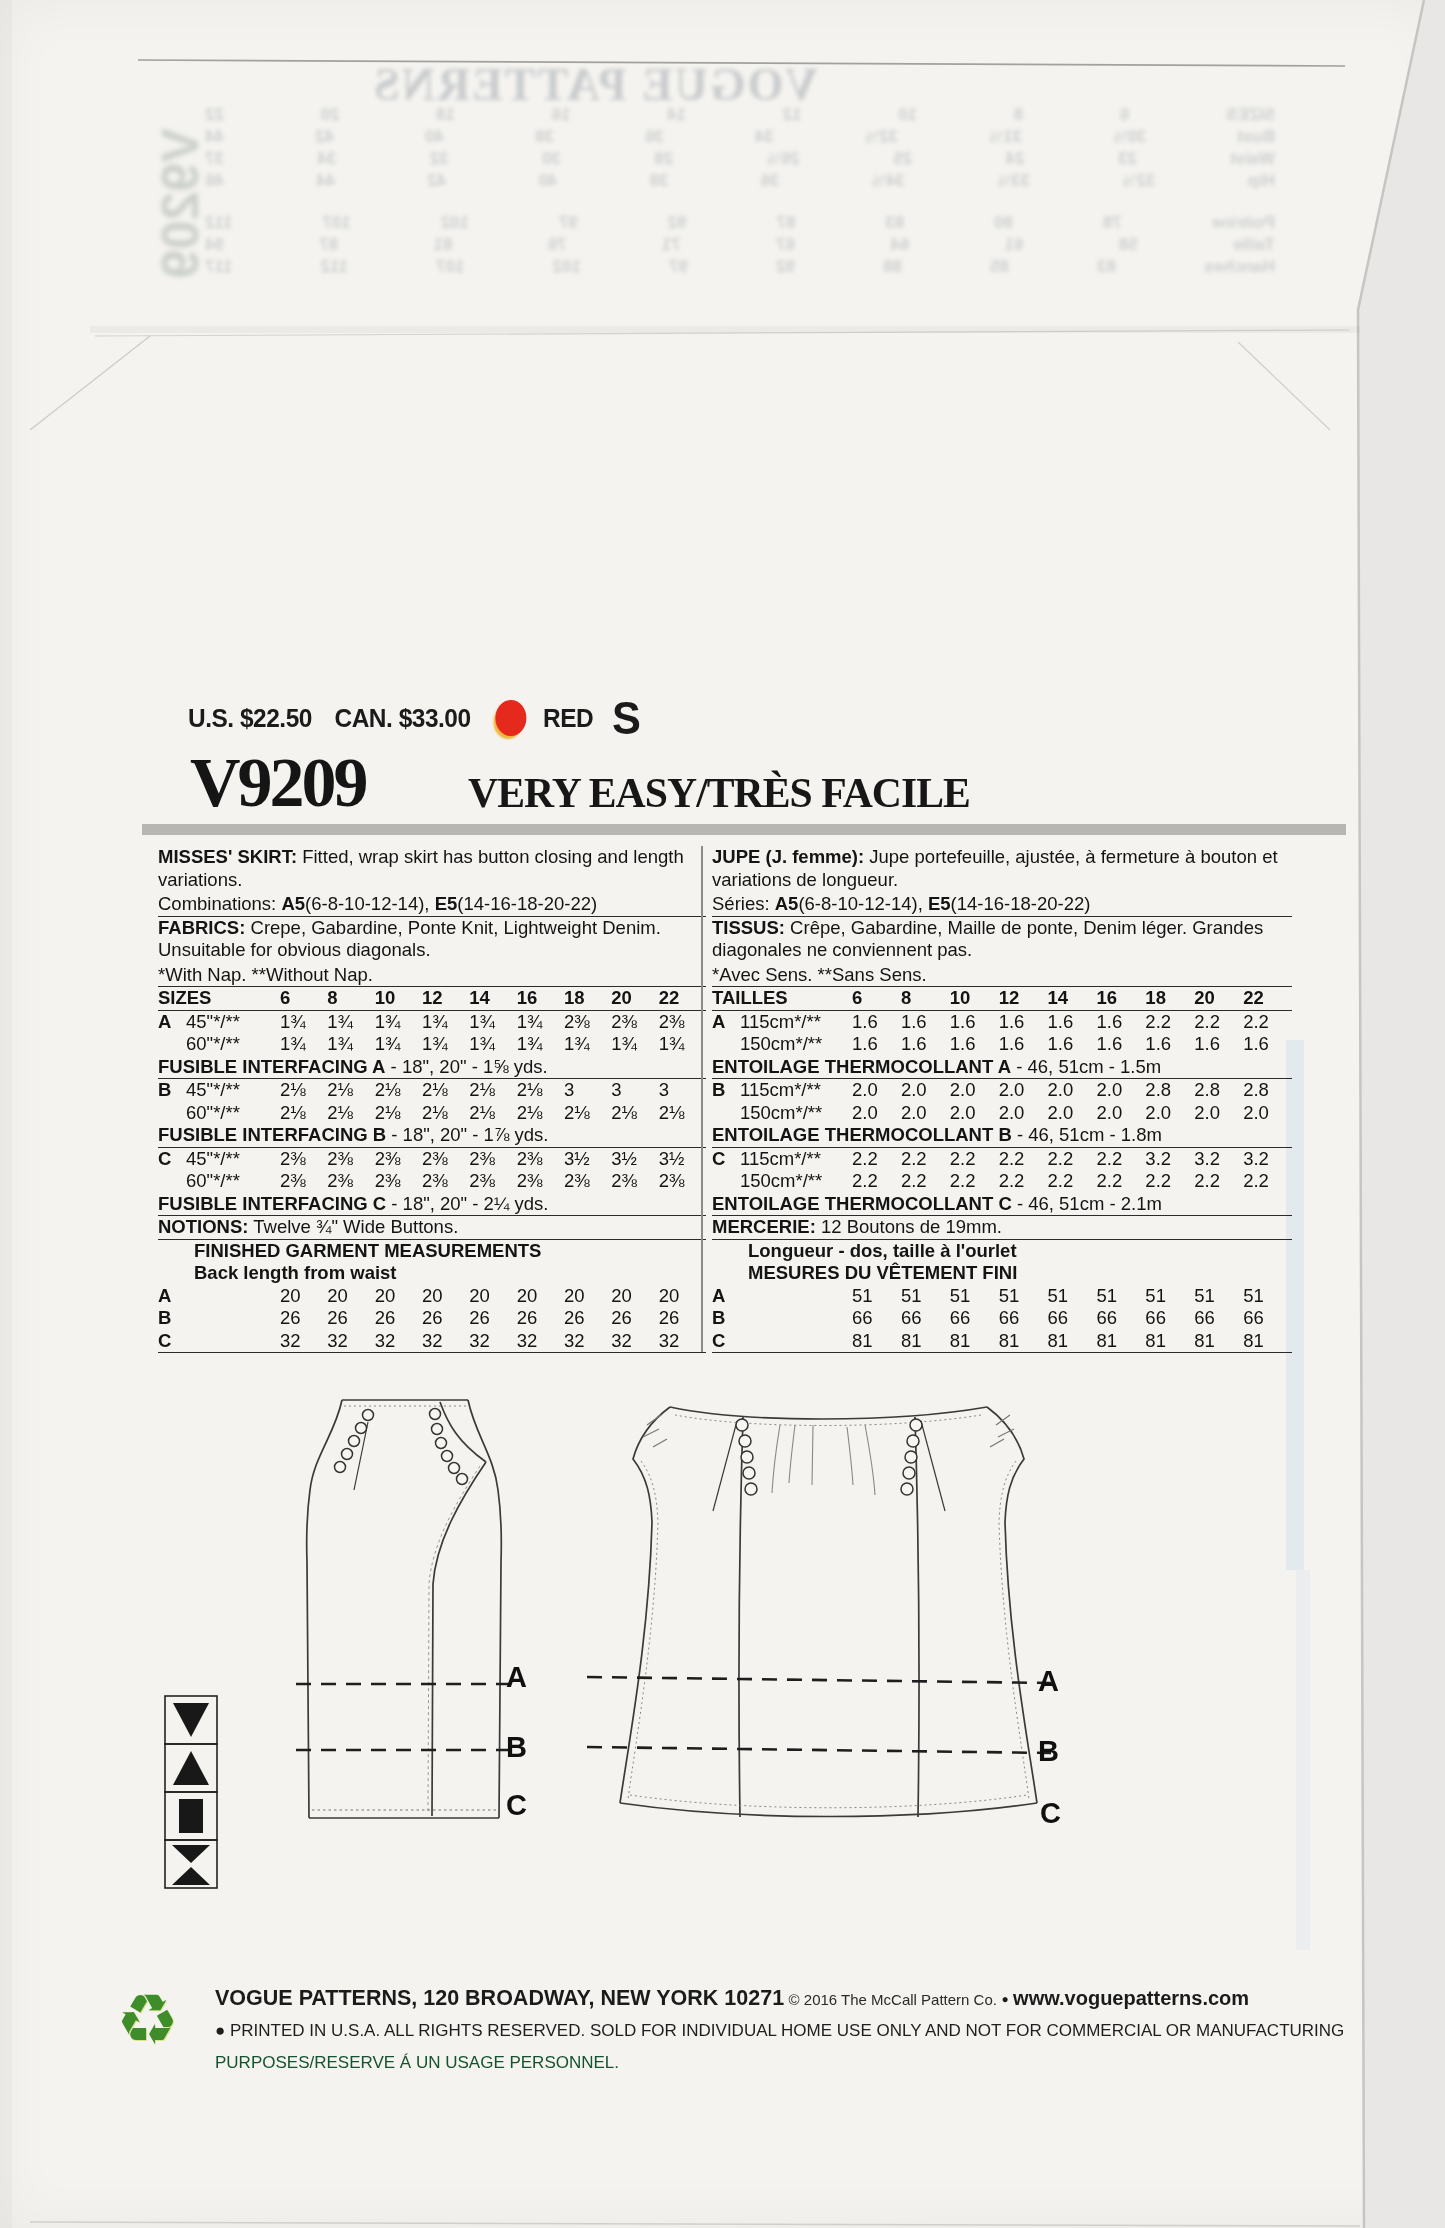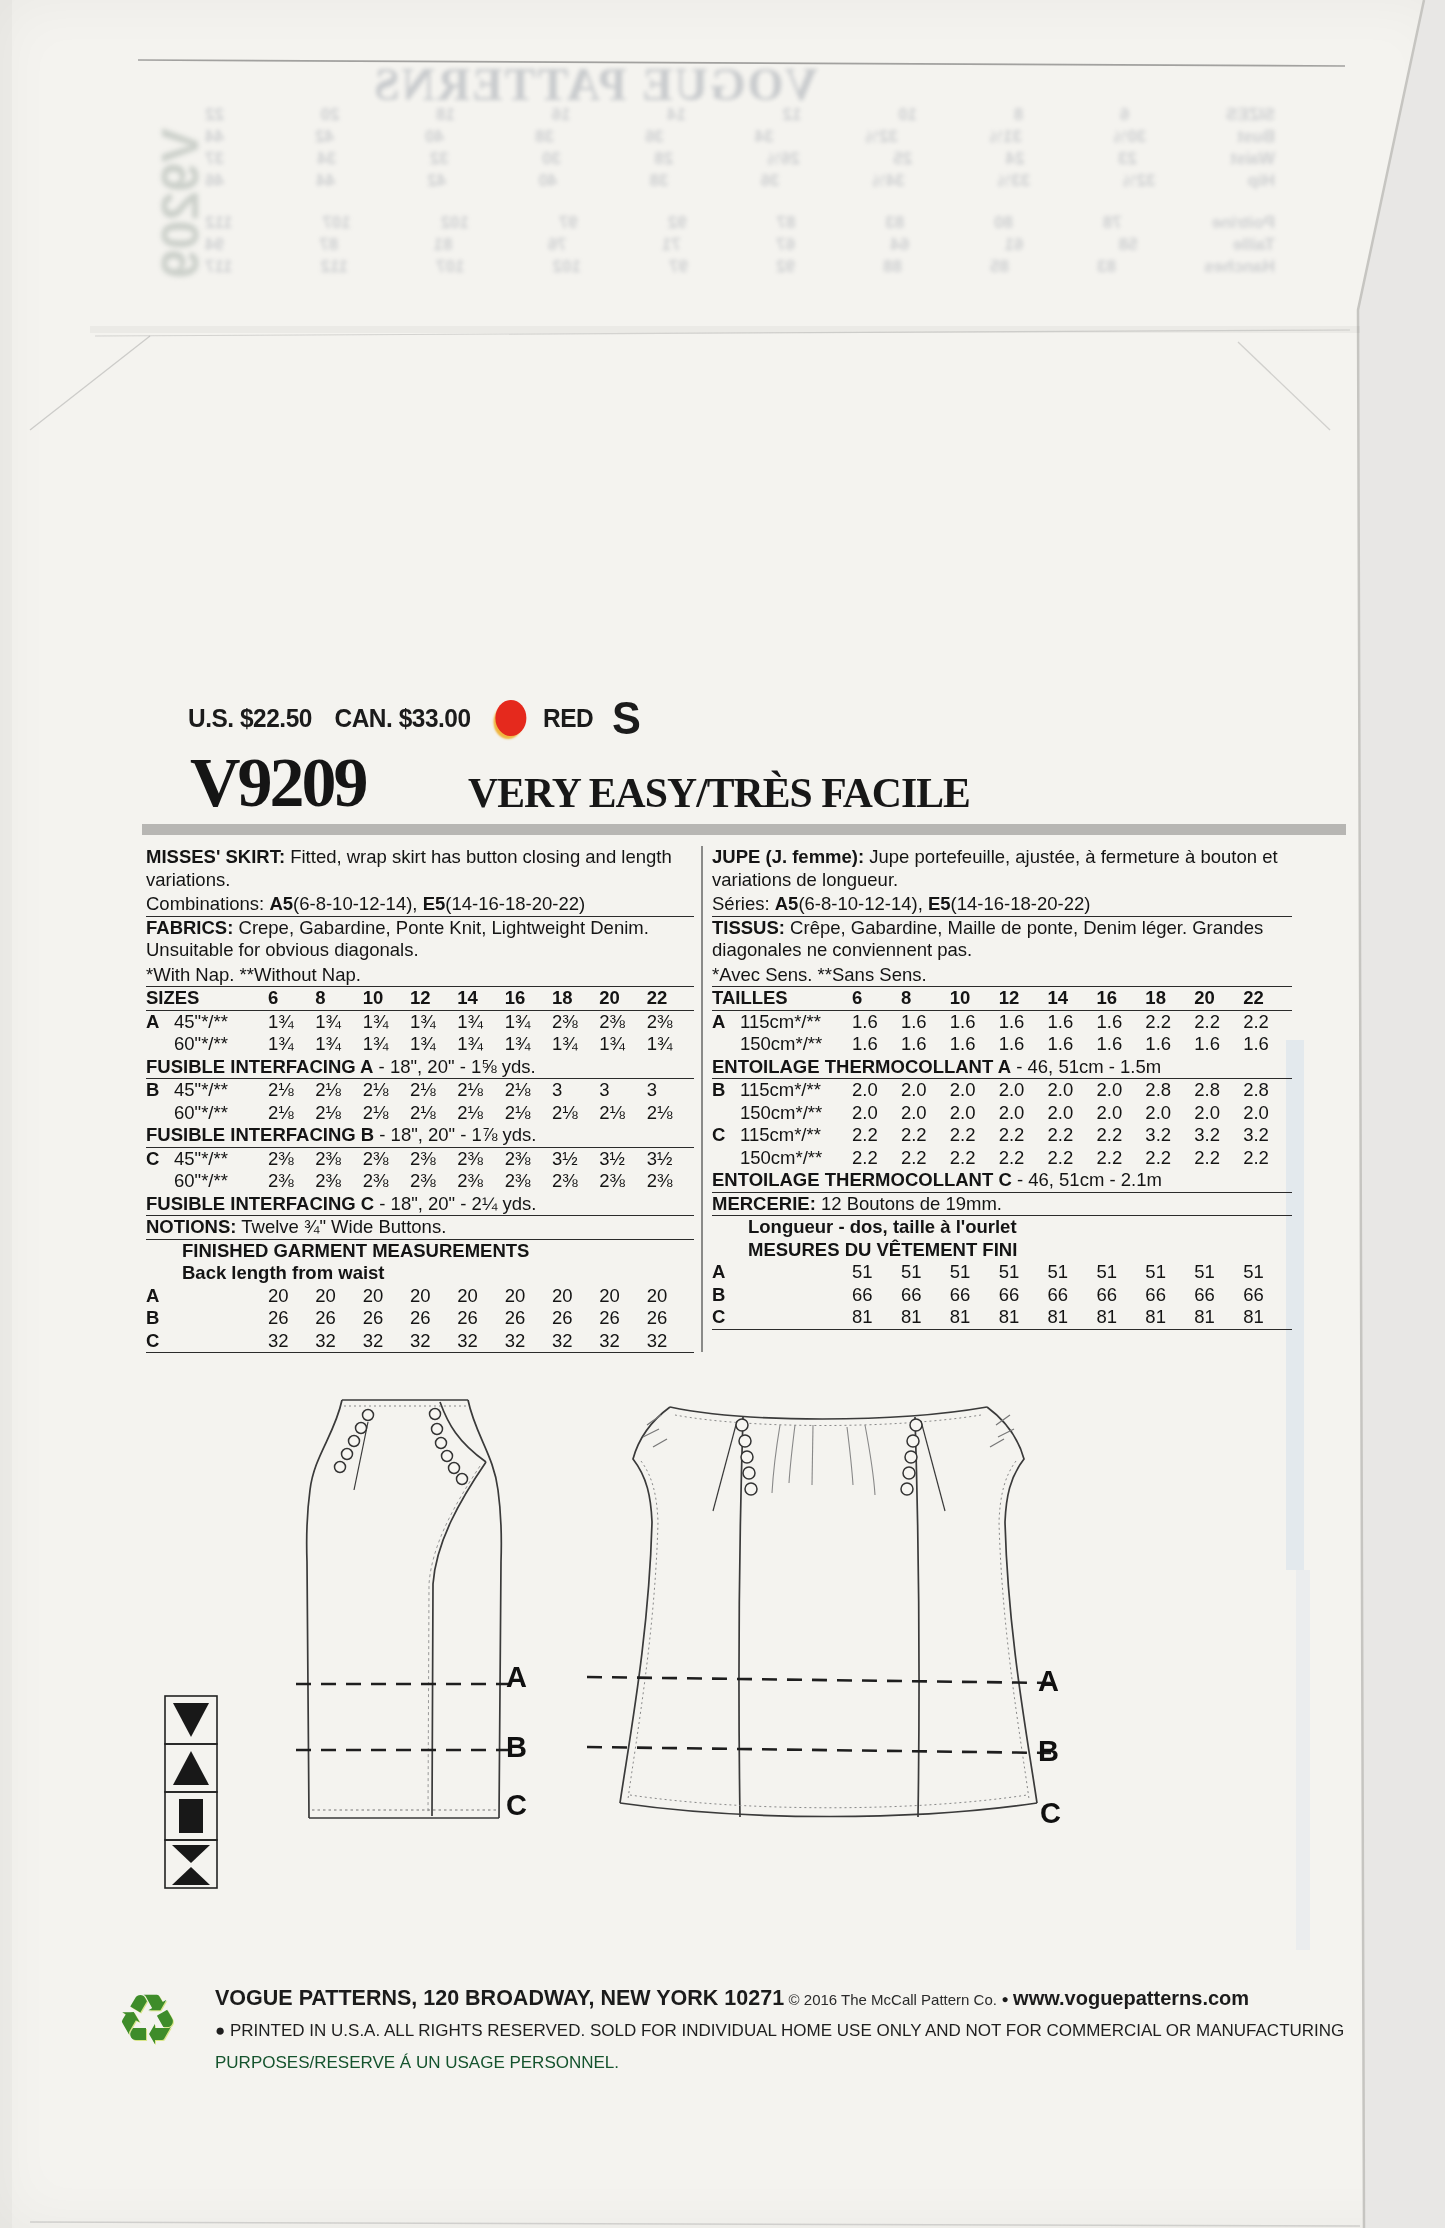--- a/index.html
+++ b/index.html
@@ -26,21 +26,21 @@
     box-shadow:-3px 4px 2px -1px rgba(238,170,32,.85);}
   .size-s{font-size:46px;margin-left:20px;line-height:36px;}
   .pattern-number{position:absolute;left:190px;top:748px;
     font:700 70px/70px "Liberation Serif","DejaVu Serif",serif;letter-spacing:-3px;color:#151515;}
   .difficulty{position:absolute;left:468px;top:770px;
     font:700 43px/46px "Liberation Serif","DejaVu Serif",serif;letter-spacing:-1px;
     transform:scaleX(.97);transform-origin:left;color:#171717;}
   .gray-bar{position:absolute;left:142px;top:824px;width:1204px;height:11px;background:#b7b6b3;}
   
   .col{position:absolute;top:846px;font-size:18.5px;line-height:22.5px;color:#141414;}
-  .col-en{left:146px;width:548px;}
+  .col-en{left:158px;width:548px;}
   .col-fr{left:712px;width:580px;}
   .col-divider{position:absolute;left:701px;top:846px;width:2px;height:506px;background:#8a8a88;}
   .blk{margin:0;}
   .desc{margin-bottom:25px;}
   .para{margin-bottom:2px;}
   .rule{border-bottom:1.6px solid #2b2b2b;}
   .underlined{border-bottom:1.3px solid #2b2b2b;}
   .thead{display:flex;font-weight:700;border-bottom:1.6px solid #2b2b2b;}
   .trow{display:flex;}
   .c-lab{flex:0 0 122px;}
@@ -390,20 +390,21 @@
       <span class="c-val">2.0</span>
       <span class="c-val">2.0</span>
       <span class="c-val">2.0</span>
       <span class="c-val">2.0</span>
       <span class="c-val">2.0</span>
       <span class="c-val">2.0</span>
       <span class="c-val">2.0</span>
       <span class="c-val">2.0</span>
       <span class="c-val">2.0</span>
     </div>
+    <div class="blk note rule"><b>ENTOILAGE THERMOCOLLANT B</b><span> - 46, 51cm - 1.8m</span></div>
     <div class="blk trow">
       <span class="c-let">C</span>
       <span class="c-sub">115cm*/**</span>
       <span class="c-val">2.2</span>
       <span class="c-val">2.2</span>
       <span class="c-val">2.2</span>
       <span class="c-val">2.2</span>
       <span class="c-val">2.2</span>
       <span class="c-val">2.2</span>
       <span class="c-val">3.2</span>

